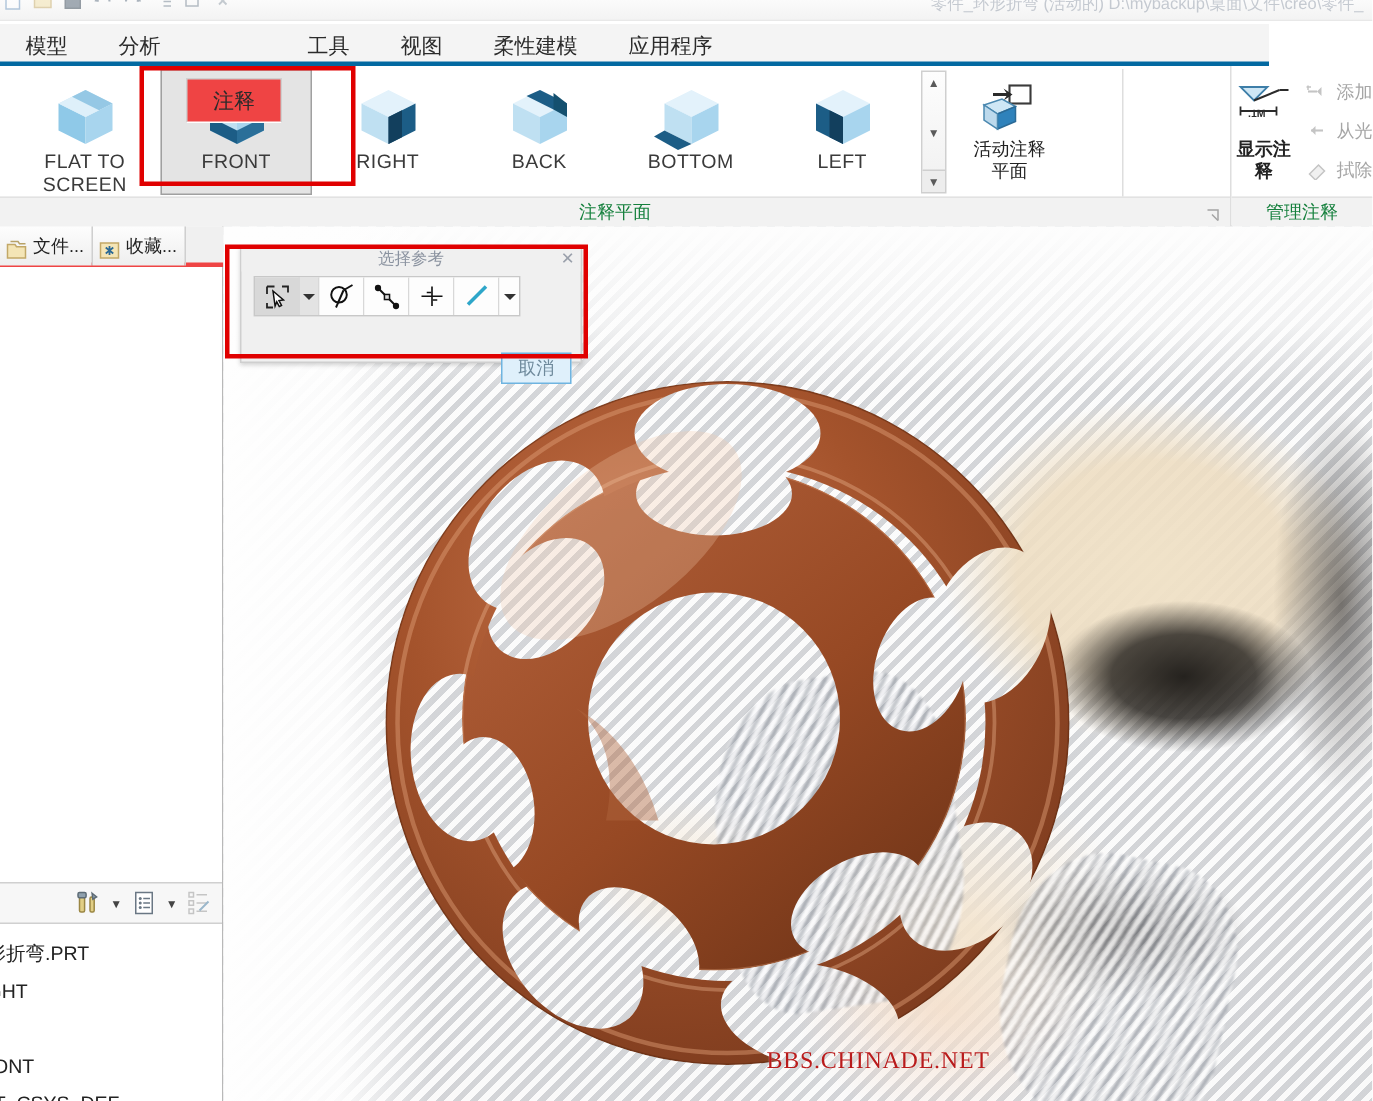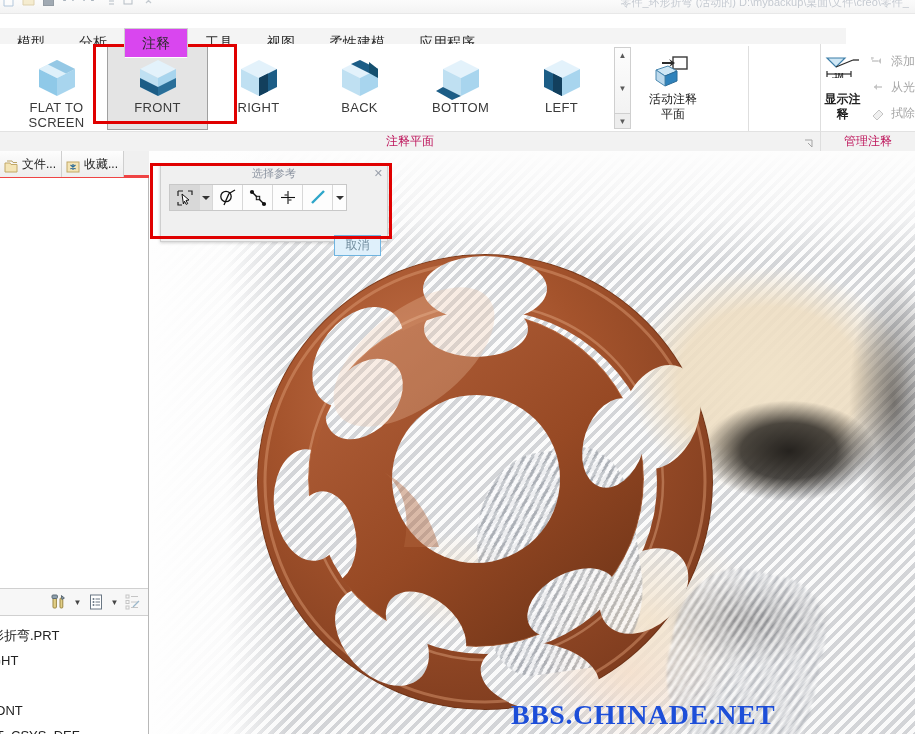--- a/index.html
+++ b/index.html
@@ -39,41 +39,42 @@
   .qat-ico svg { display:block; }
   .title-text {
     position: absolute; right: 6px; top: -5px;
     font-size: 11px; color: #9aa3b0;
     white-space: nowrap;
     opacity: .55;
   }
 
   
   .tabbar {
-    position: absolute; left: 0; top: 28px; width: 846px; height: 30px;
+    position: absolute; left: 0; top: 16px; width: 846px; height: 30px;
     background: #f4f4f4;
     border-bottom: 5px solid #0369a1;
   }
   .tab {
     position: relative;
     float: left;
     height: 30px;
     line-height: 29px;
     padding: 0 17px;
     font-size: 14px;
     color: #2b2b2b;
     cursor: default;
     white-space: nowrap;
   }
   .tab.active {
-    background: #d946ef;
+    background: #ef4444;
     border: 1px solid #cfcfcf;
     border-bottom: 1px solid #ffffff;
     line-height: 28px;
     z-index: 5;
+    margin-top: 36px;
   }
 
   
   .ribbon {
     position: absolute; left: 0; top: 44px; width: 915px; height: 107px;
     background: #ffffff;
     border-bottom: 1px solid #d4d4d4;
   }
   .rgroup {
     position: absolute;
@@ -87,21 +88,21 @@
   }
   .rgroup-label {
     position: absolute;
     bottom: 0; left: 0; right: 0;
     height: 20px;
     background: #f2f2f2;
     border-top: 1px solid #e2e2e2;
     text-align: center;
     font-size: 12px;
     line-height: 19px;
-    color: #be185d;
+    color: #15803d;
   }
   .rgroup-label .expander {
     position: absolute; right: 6px; top: 4px;
     width: 10px; height: 10px;
     opacity: .55;
   }
   .grp-sep {
     position: absolute;
     top: 2px;
     width: 1px;
@@ -296,24 +297,24 @@
     background: linear-gradient(90deg, #fefefe 0%, rgba(254,254,254,.9) 55%, rgba(254,254,254,0) 100%);
   }
   .viewport .topwash {
     position: absolute; left: 0; top: 0; right: 0; height: 110px;
     background: linear-gradient(180deg, #fdfdfd 0%, rgba(253,253,253,.7) 60%, rgba(253,253,253,0) 100%);
   }
   .watermark {
     position: absolute;
     left: 362px; top: 548px;
     font-family: "Liberation Serif", "DejaVu Serif", serif;
-    font-weight: bold;
-    font-size: 28px;
+    font-weight: normal;
+    font-size: 16px;
     letter-spacing: .5px;
-    color: #1d4ed8;
+    color: #b91c1c;
     text-shadow: 0 0 1px rgba(255,255,255,.6);
     white-space: nowrap;
   }
 
   
   .refdlg {
     position: absolute;
     left: 160px; top: 164px;
     width: 228px; height: 78px;
     background: #f0f0f0;

